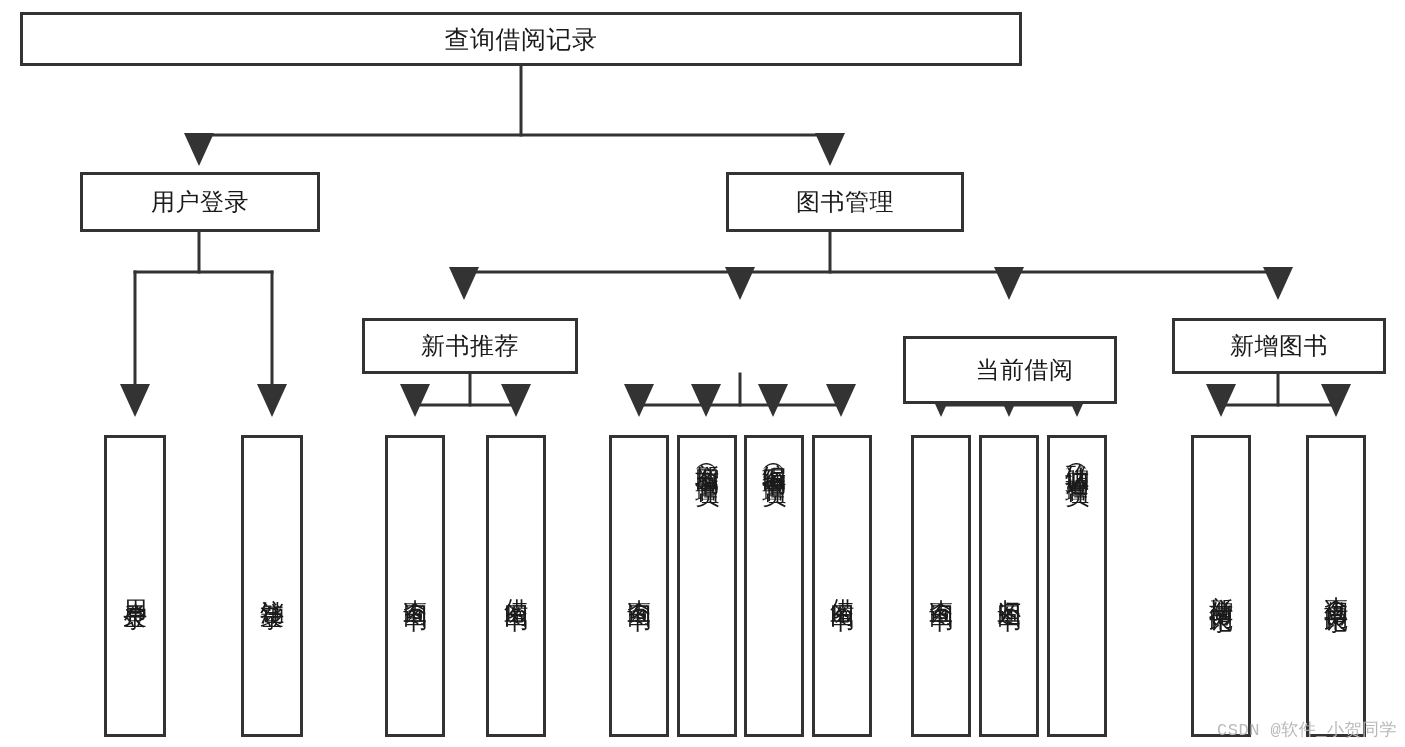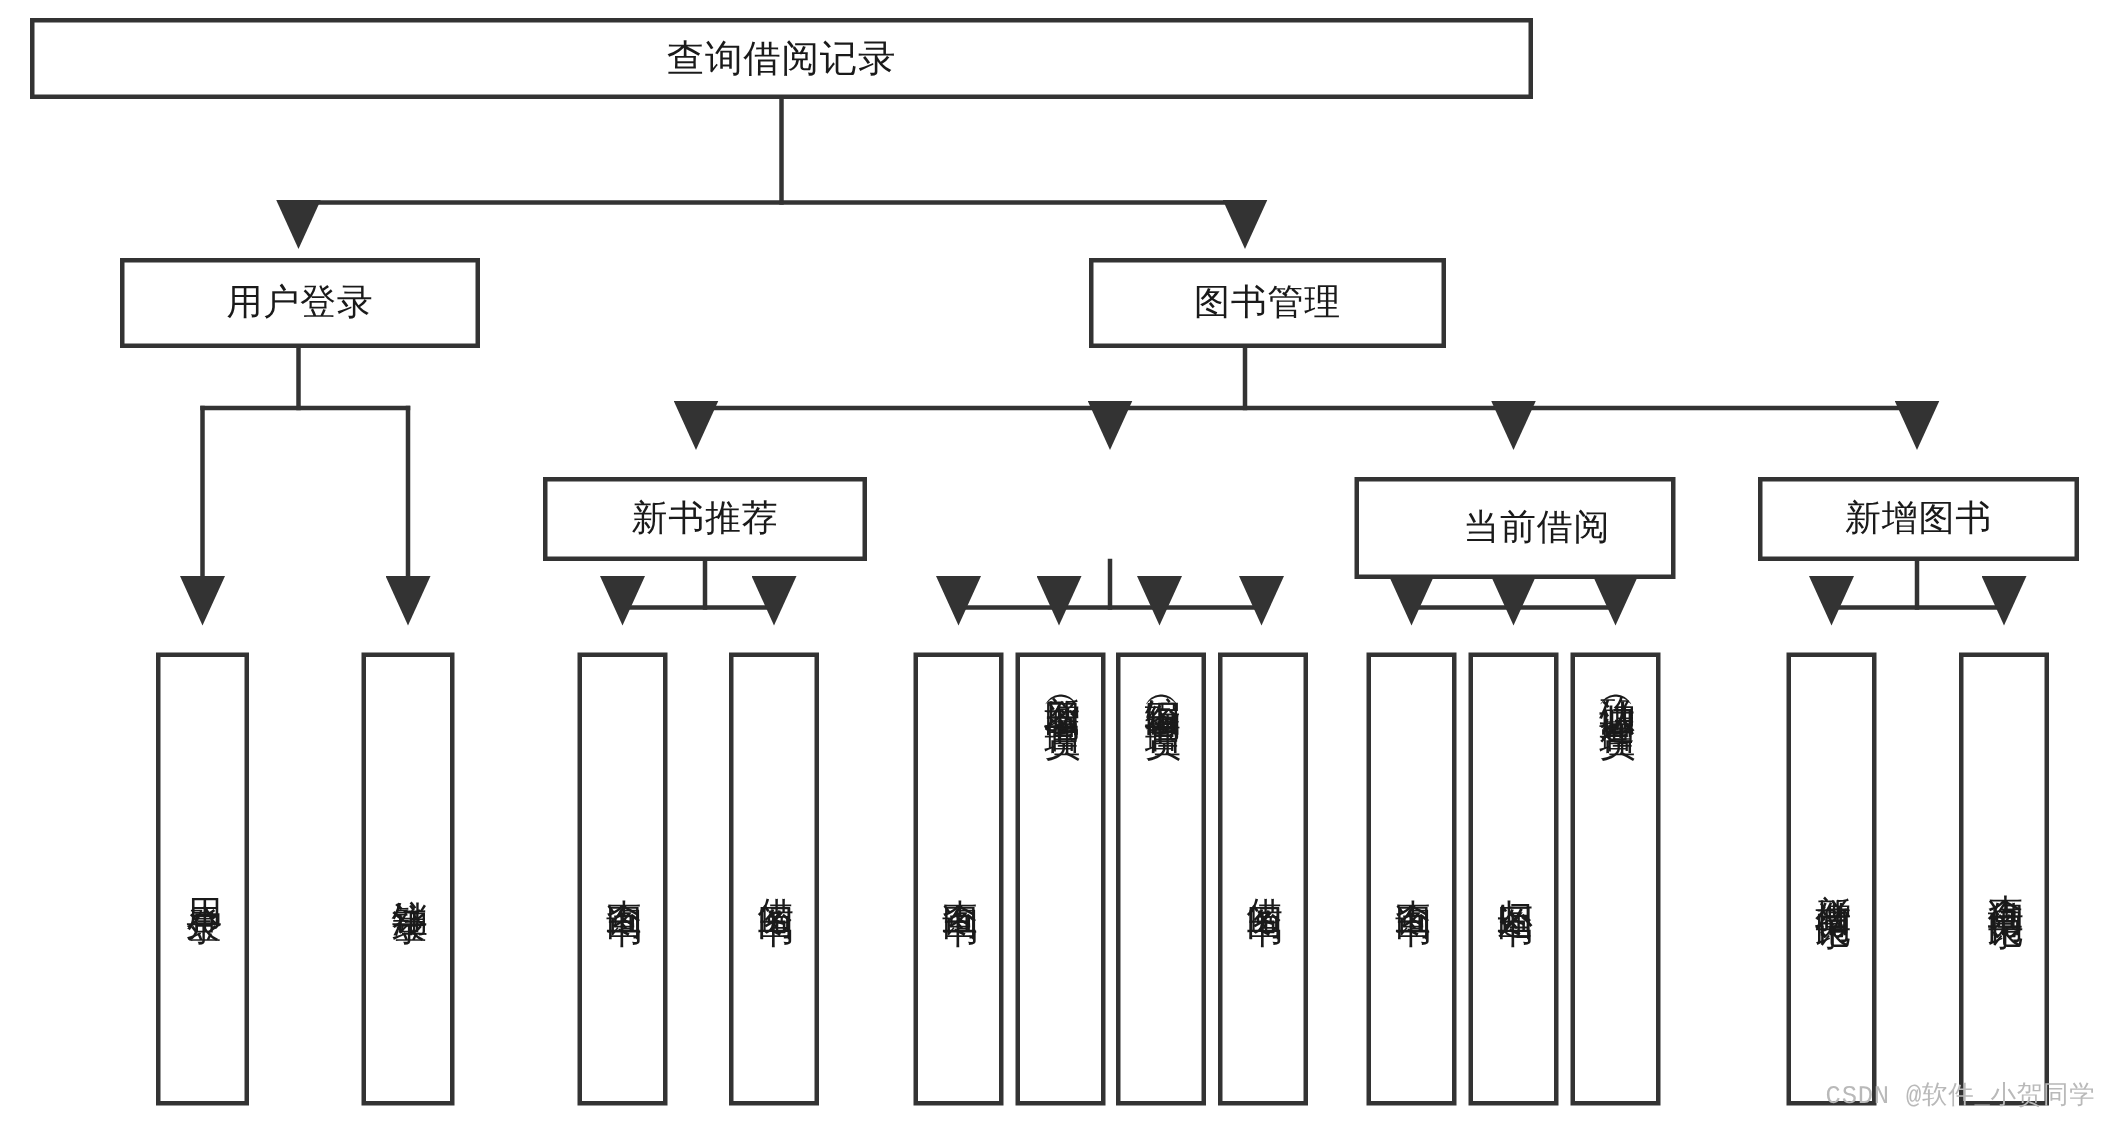--- a/index.html
+++ b/index.html
@@ -155,21 +155,21 @@
 
   <div class="node horiz" style="left:710px;top:172px;width:238px;height:60px;margin-left:16px;">
     <span class="node-label">图书管理</span>
   </div>
 
   <div class="node horiz" style="left:362px;top:318px;width:216px;height:56px;">
     <span class="node-label">新书推荐</span>
   </div>
 
 
-  <div class="node horiz" style="left:903px;top:318px;width:214px;height:68px;padding-left:29px;">
+  <div class="node horiz" style="left:903px;top:336px;width:214px;height:68px;padding-left:29px;">
     <span class="node-label">当前借阅</span>
   </div>
 
   <div class="node horiz" style="left:1172px;top:318px;width:214px;height:56px;">
     <span class="node-label">新增图书</span>
   </div>
 
   <div class="node vert" style="left:104px;top:435px;width:62px;height:302px;">
     <span class="node-label">用户登录</span>
   </div>

